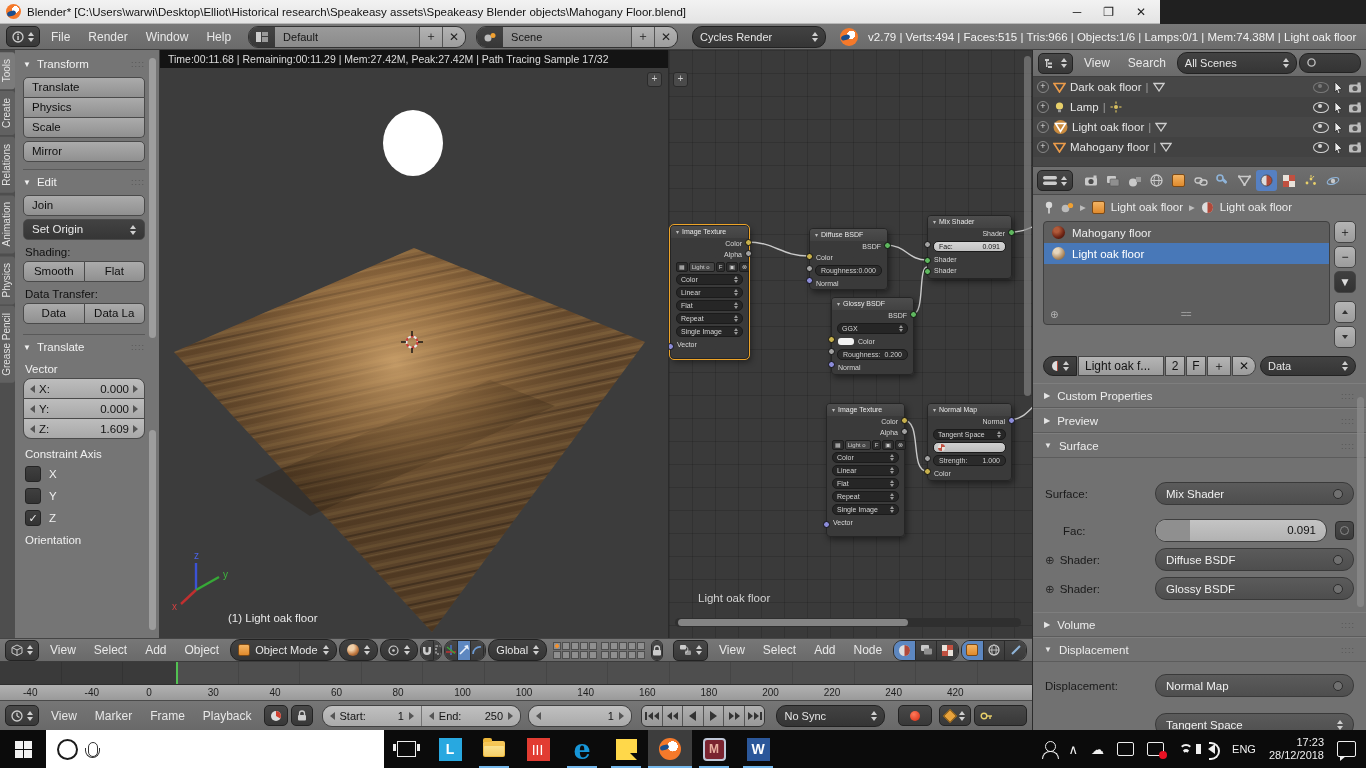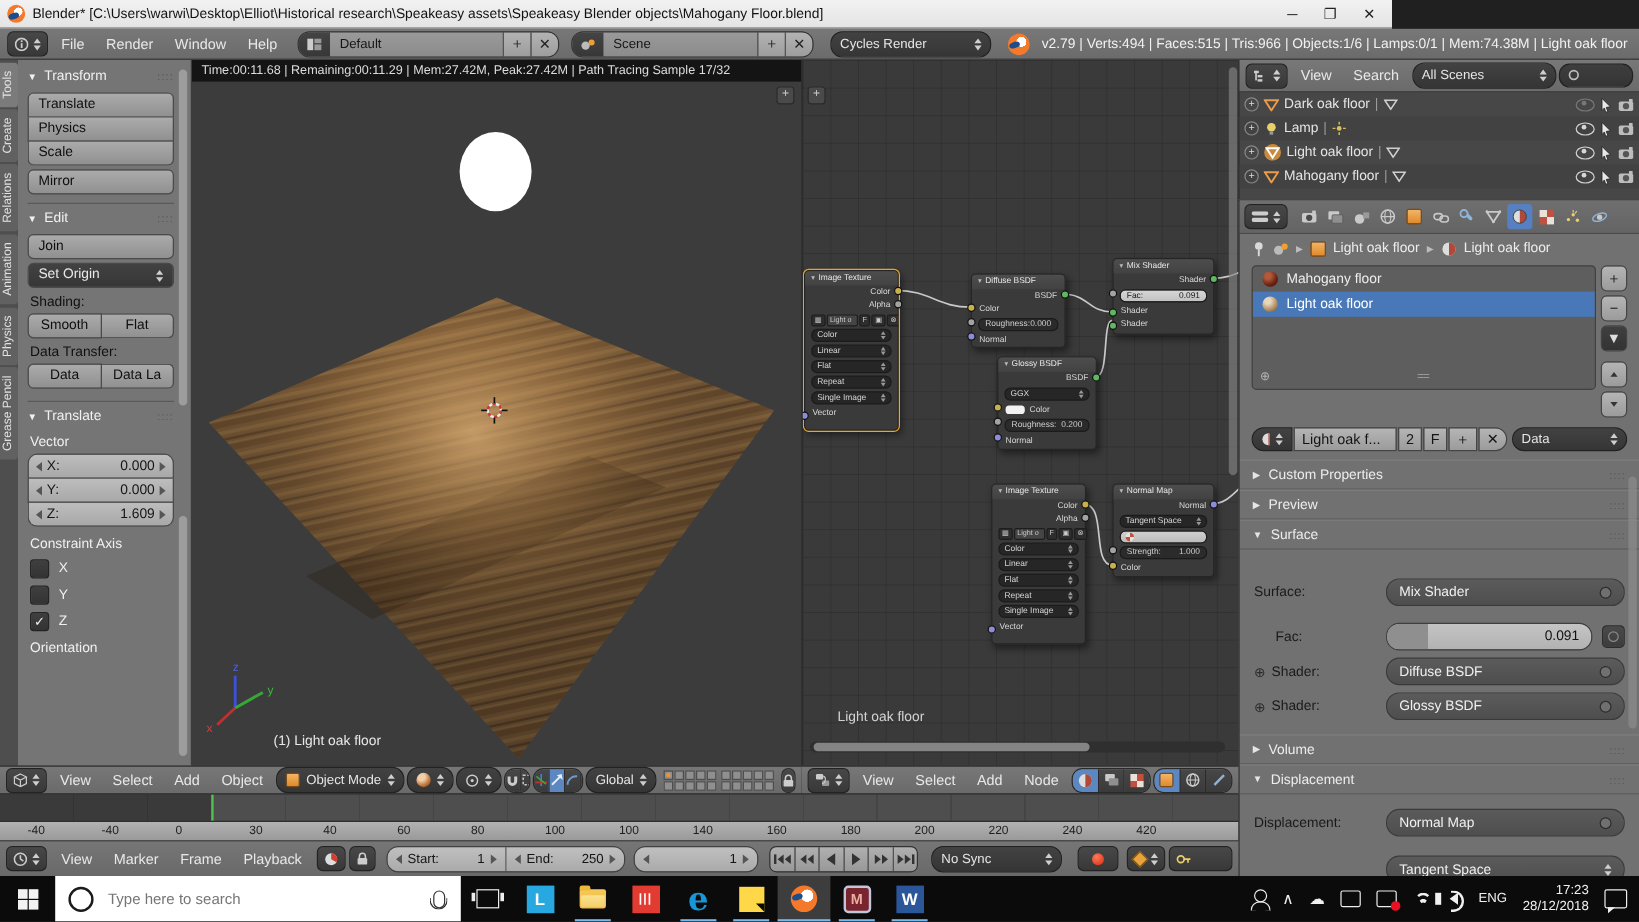--- a/index.html
+++ b/index.html
@@ -1354,21 +1354,20 @@
   <span class="tb-start">
     <span class="winlogo">
         <i></i>
         <i></i>
         <i></i>
         <i></i>
       </span>
   </span>
   <div class="tb-searchbox">
     <span class="cortana"></span>
-    <input class="tb-search" placeholder="Type here to search" style="">
     <span class="mic"></span>
   </div>
   <span class="tb-ico">
       <span class="tview"></span>
     </span>
   <span class="tb-ico">
       <span class="appsq" style="background:#28a8e0">L</span>
     </span>
   <span class="tb-ico open">
       <span class="folder"></span>

